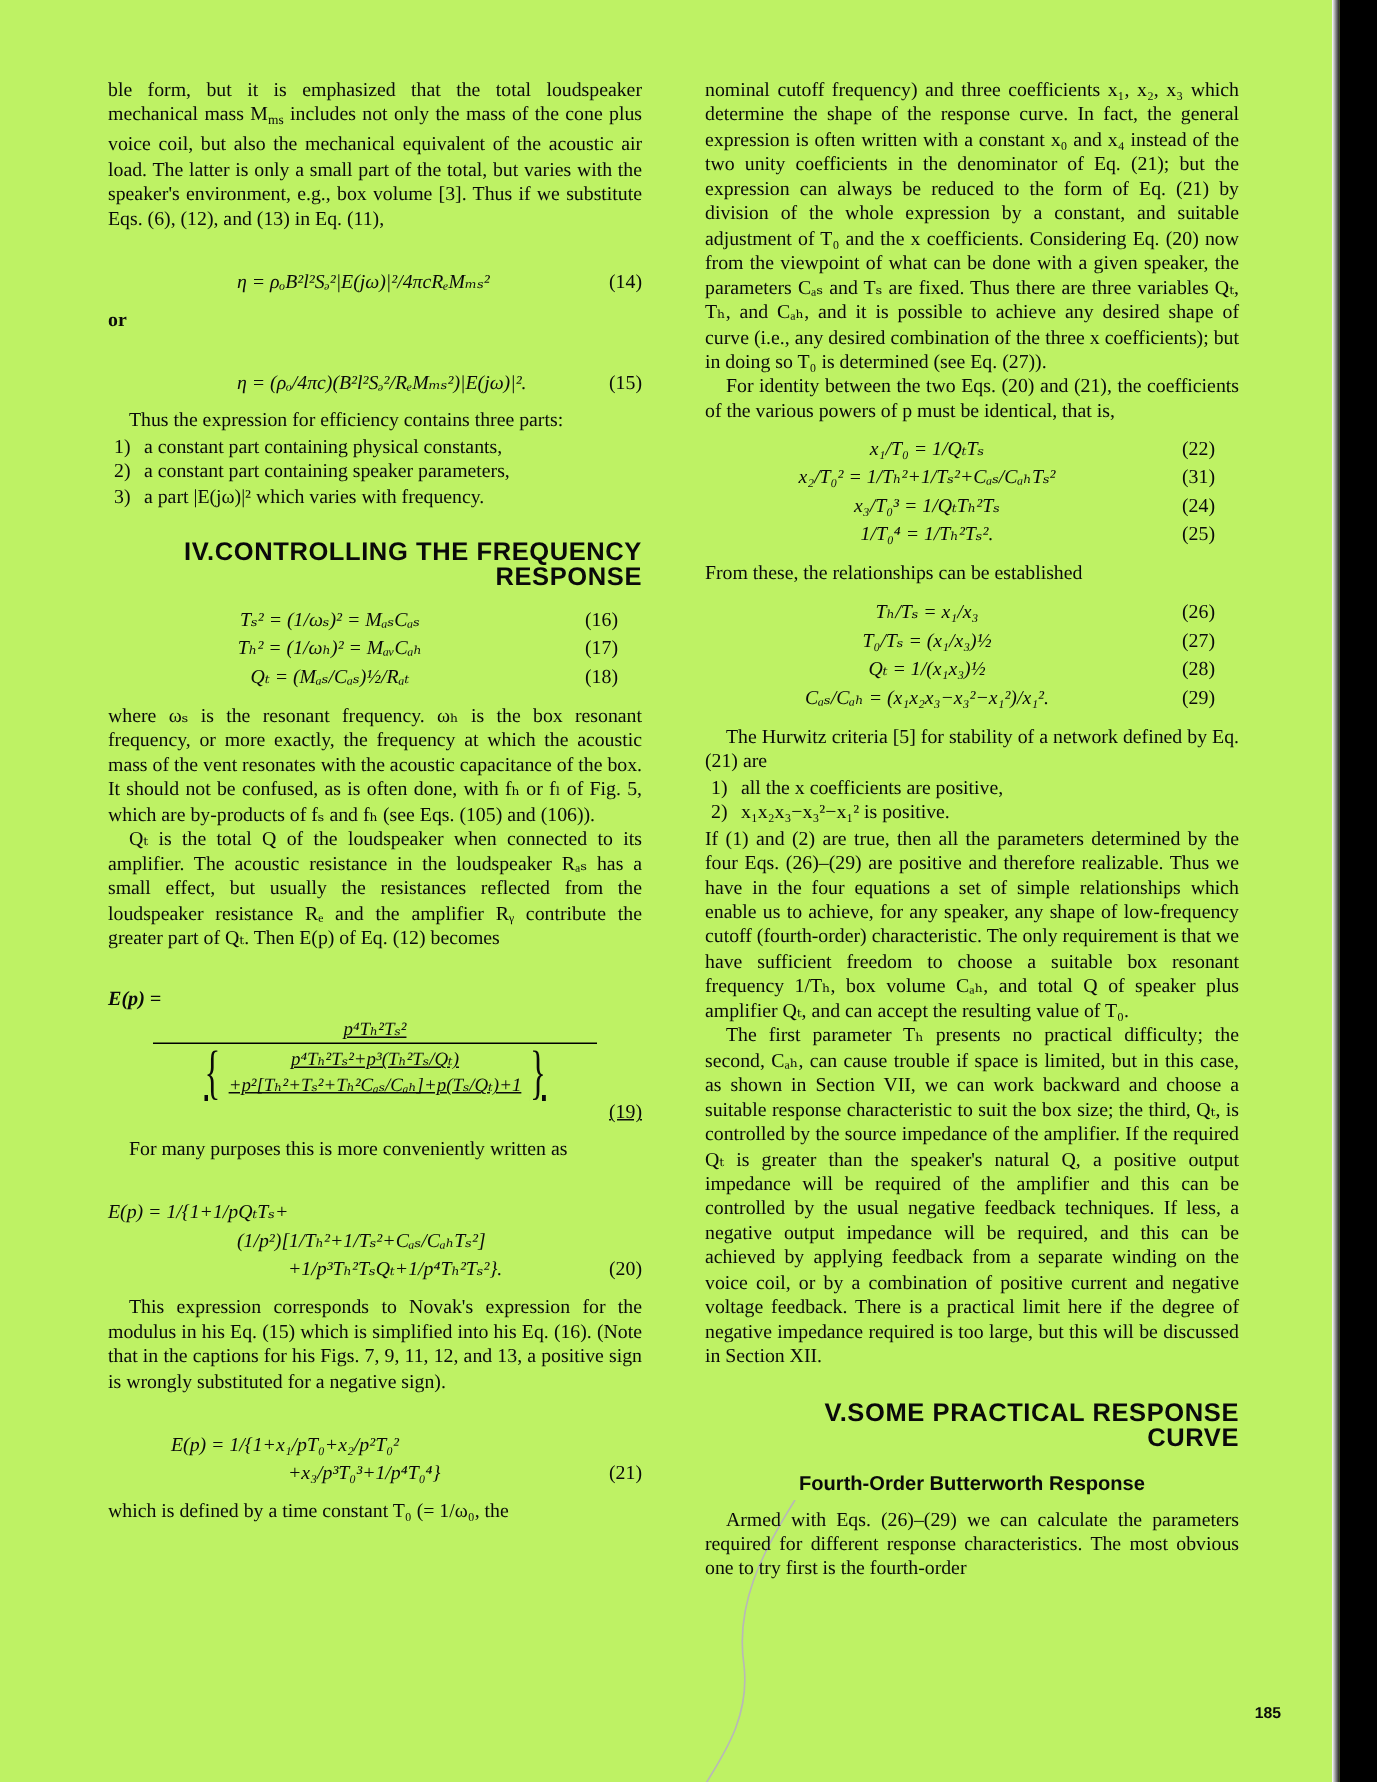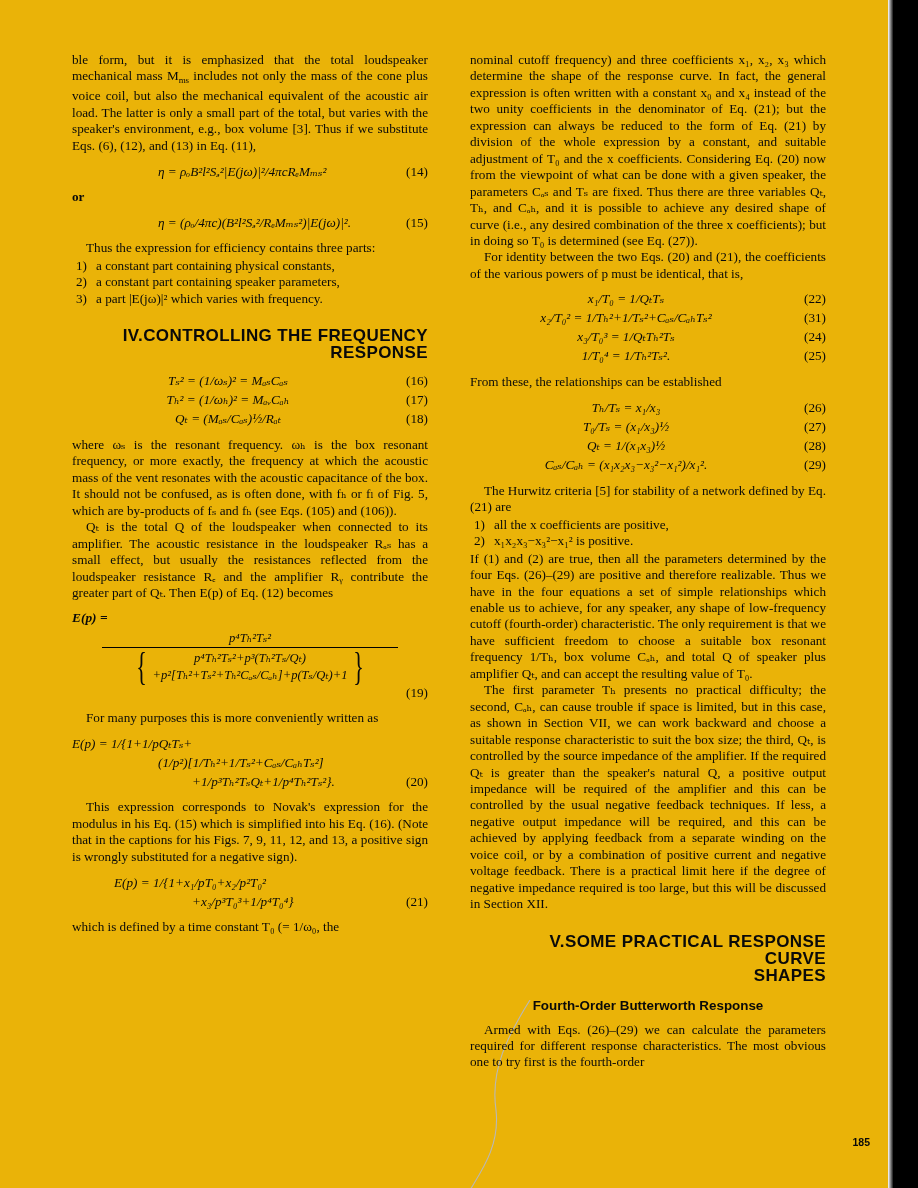--- a/index.html
+++ b/index.html
@@ -8,21 +8,21 @@
     background: #ffffff;
   }
   body {
     font-family: "Liberation Serif", "DejaVu Serif", serif;
     color: #0a0a0a;
   }
   #page {
     position: relative;
     width: 918px;
     height: 1188px;
-    background: #eab308;
+    background: #bef264;
     overflow: hidden;
   }
   
   #scan-edge {
     position: absolute;
     top: 0;
     right: 0;
     width: 25px;
     height: 1188px;
     background: #000000;
@@ -63,42 +63,42 @@
   .col-left  { left: 72px; }
   .col-right { left: 470px; }
 
   p.para {
     margin: 0;
     text-indent: 14px;
   }
   p.para.noindent { text-indent: 0; }
 
   .eq-block {
-    margin: 8px 0 8px 0;
+    margin: 24px 0 8px 0;
     position: relative;
   }
   .eq-body {
     flex: 0 0 auto;
     font-style: italic;
   }
   .eq-num {
     position: absolute;
     right: 0;
     font-style: normal;
   }
   .eq-row {
     position: relative;
     padding-right: 44px;
     line-height: 19px;
   }
   .eq-indent-1 { padding-left: 42px; }
   .eq-indent-2 { padding-left: 86px; }
   .eq-indent-3 { padding-left: 120px; }
 
-  .eq-stack { margin: 7px 0 9px 0; }
+  .eq-stack { margin: 7px 16px 9px 0; }
   .eq-stack .eq-row { text-align: center; }
 
   .word-or {
     font-weight: bold;
     margin: 1px 0 1px 0;
     font-size: 13.2px;
     line-height: 16px;
   }
 
   h2.section {
@@ -142,20 +142,21 @@
     position: absolute;
     left: 4px;
     top: 0;
   }
   sub { font-size: 0.68em; vertical-align: -0.28em; }
 
   
   .frac {
     margin: 4px 0 0 0;
     text-align: center;
+    text-decoration: underline;
   }
   .frac .numer {
     font-style: italic;
     font-size: 12.6px;
     padding-bottom: 1px;
   }
   .frac .bar {
     border-top: 1.3px solid #000;
     width: 296px;
     margin: 0 auto;
@@ -177,21 +178,21 @@
     display: inline-block;
   }
   .denom-lines { display: inline-block; text-align: center; padding: 0 1px; }
   .denom-lines div { line-height: 17px; white-space: nowrap; }
 
   .pagenum {
     position: absolute;
     font-family: "Liberation Sans", "DejaVu Sans", sans-serif;
     font-size: 10.5px;
     font-weight: bold;
-    right: 48px;
+    right: 64px;
     top: 1136px;
   }
 </style>
 </head>
 <body>
 
 <div id="page">
 
   <div id="scan-edge-soft"></div>
   <div id="scan-edge"></div>
@@ -355,21 +356,20 @@
           <li><span class="marker">1)</span><span>all the x coefficients are positive,</span></li>
           <li><span class="marker">2)</span><span>x₁x₂x₃−x₃²−x₁² is positive.</span></li>
         </ol>
 
       <p class="para noindent">If (1) and (2) are true, then all the parameters determined by the four Eqs. (26)–(29) are positive and therefore realizable. Thus we have in the four equations a set of simple relationships which enable us to achieve, for any speaker, any shape of low-frequency cutoff (fourth-order) characteristic. The only requirement is that we have sufficient freedom to choose a suitable box resonant frequency 1/Tₕ, box volume Cₐₕ, and total Q of speaker plus amplifier Qₜ, and can accept the resulting value of T₀.</p>
 
       <p class="para">The first parameter Tₕ presents no practical difficulty; the second, Cₐₕ, can cause trouble if space is limited, but in this case, as shown in Section VII, we can work backward and choose a suitable response characteristic to suit the box size; the third, Qₜ, is controlled by the source impedance of the amplifier. If the required Qₜ is greater than the speaker's natural Q, a positive output impedance will be required of the amplifier and this can be controlled by the usual negative feedback techniques. If less, a negative output impedance will be required, and this can be achieved by applying feedback from a separate winding on the voice coil, or by a combination of positive current and negative voltage feedback. There is a practical limit here if the degree of negative impedance required is too large, but this will be discussed in Section XII.</p>
 
       <h2 class="section">
         <span class="numlabel">V.</span><span>SOME PRACTICAL RESPONSE CURVE</span>
-        <span class="title2">SHAPES</span>
       </h2>
 
       <h3 class="subsection">Fourth-Order Butterworth Response</h3>
 
       <p class="para">Armed with Eqs. (26)–(29) we can calculate the parameters required for different response characteristics. The most obvious one to try first is the fourth-order</p>
     </div>
 
     <div class="pagenum">185</div>
   </div>
 </div>

